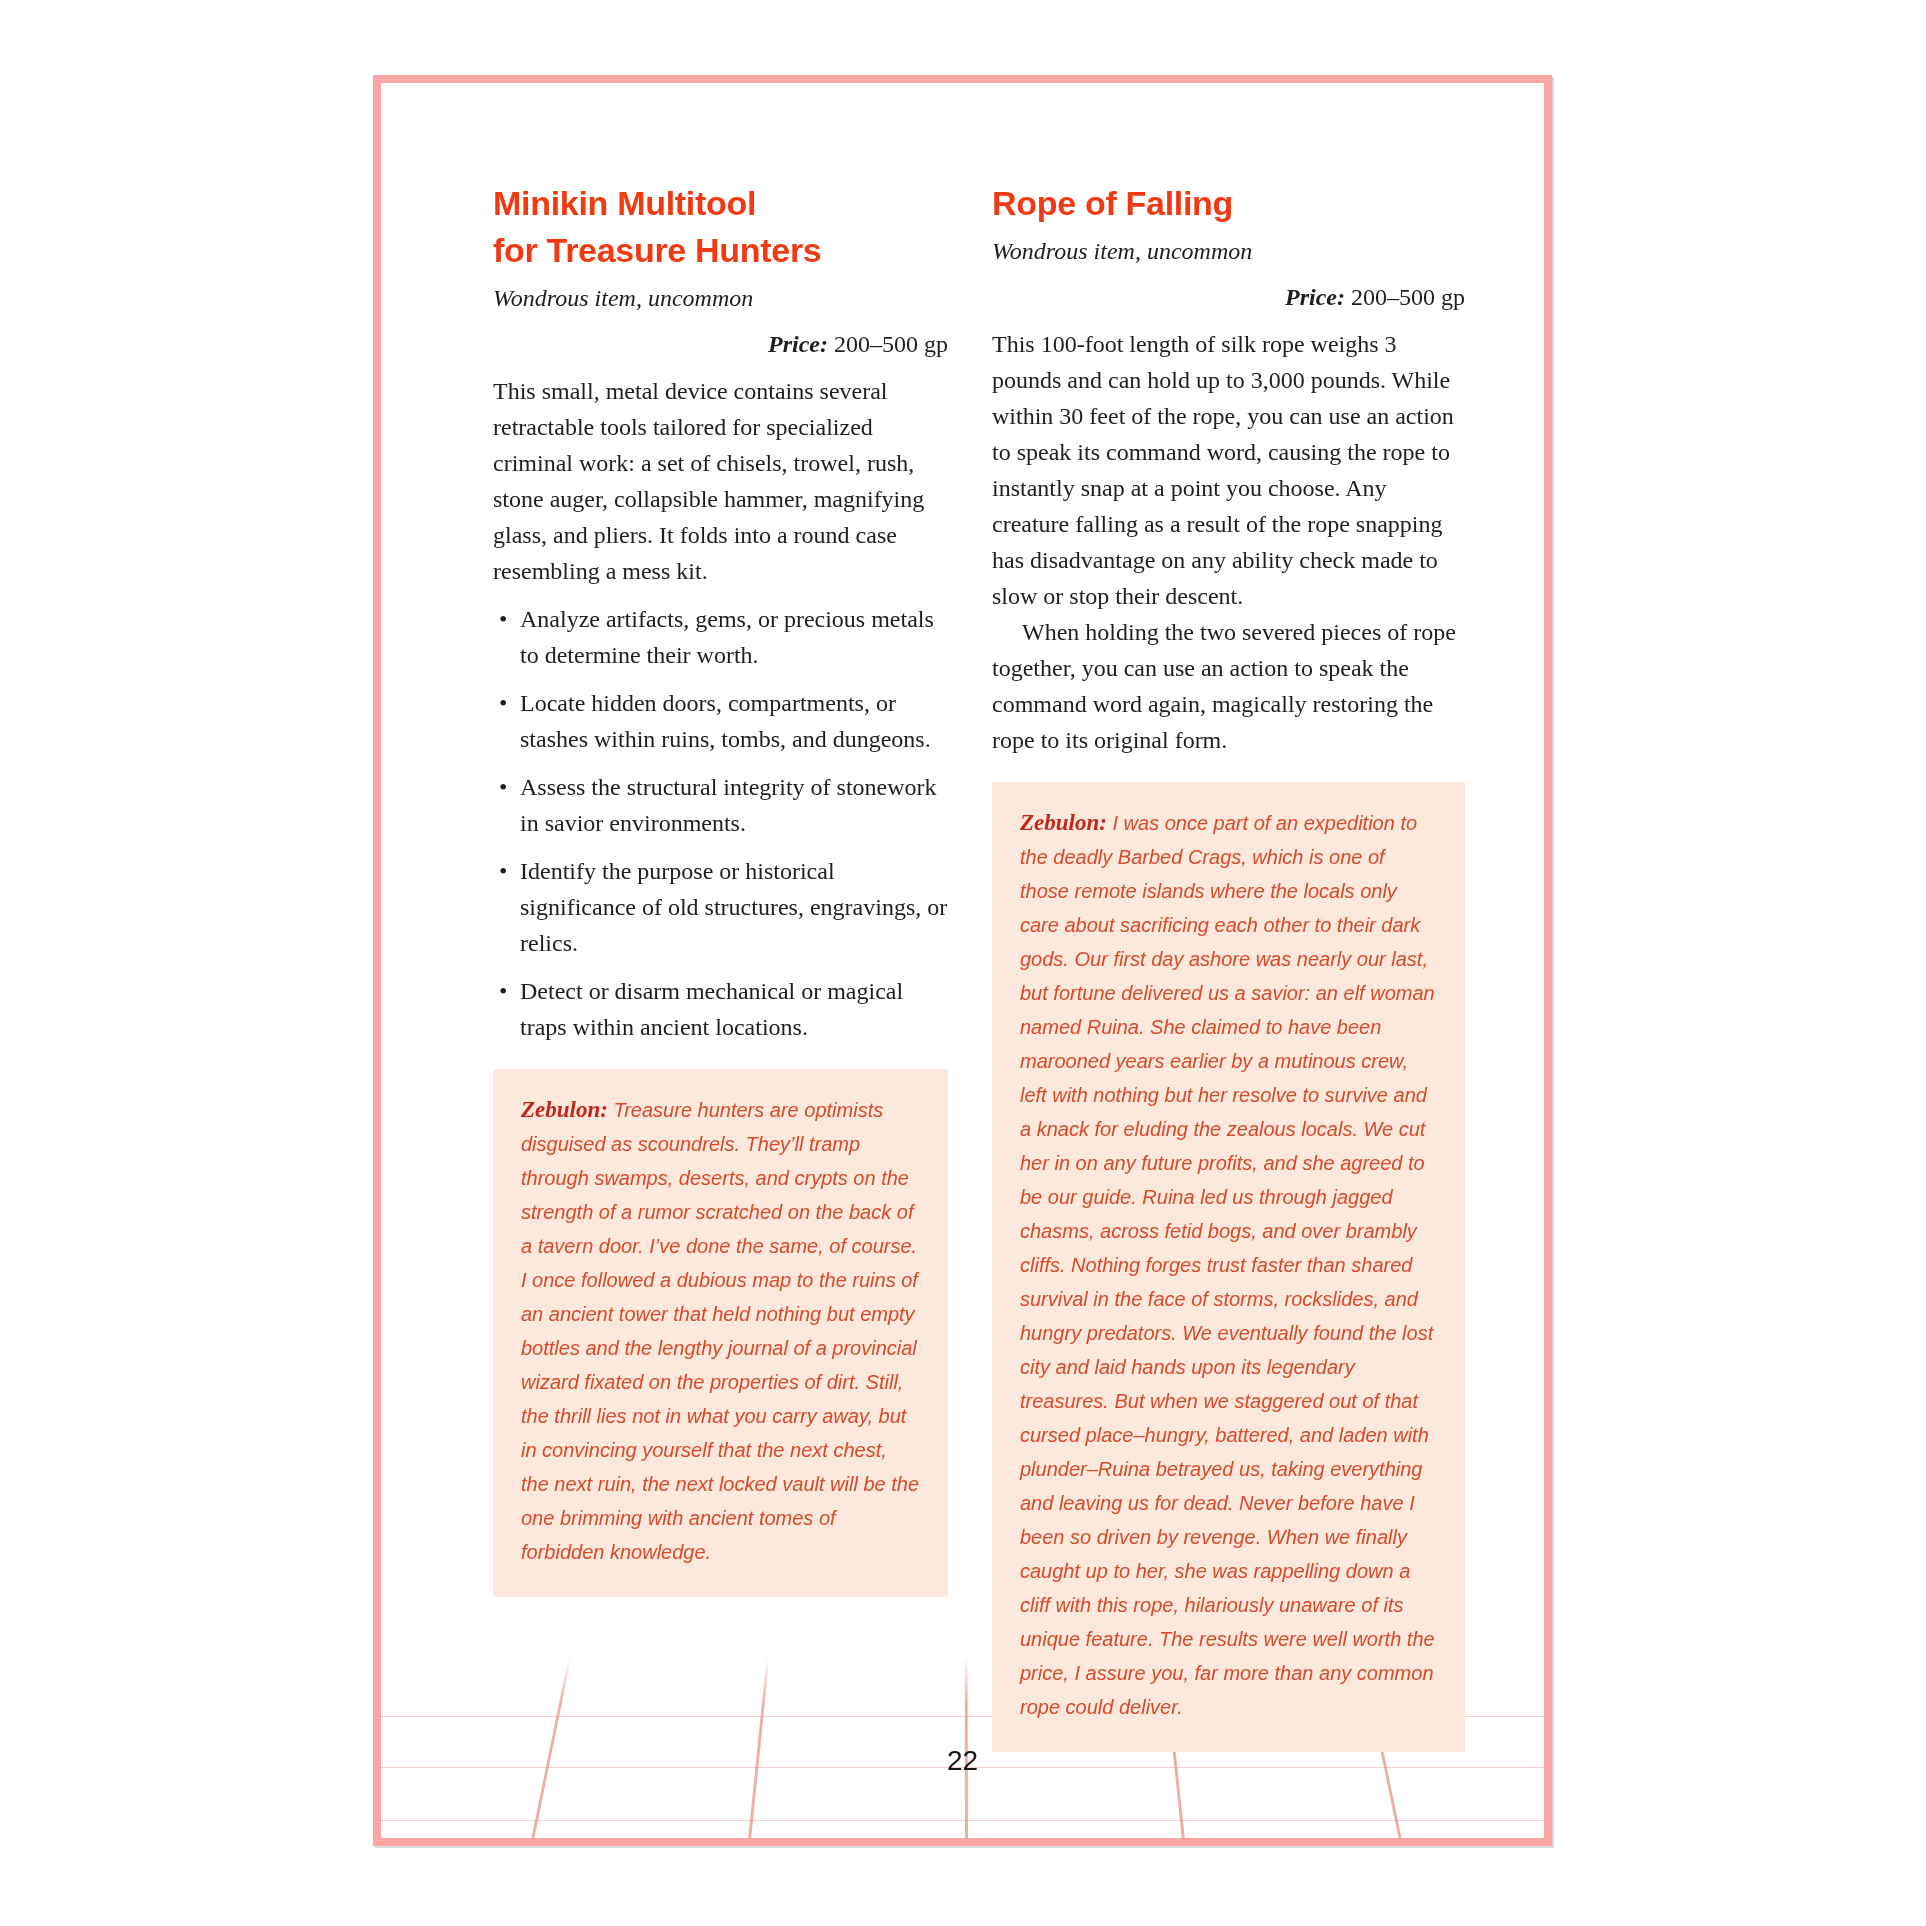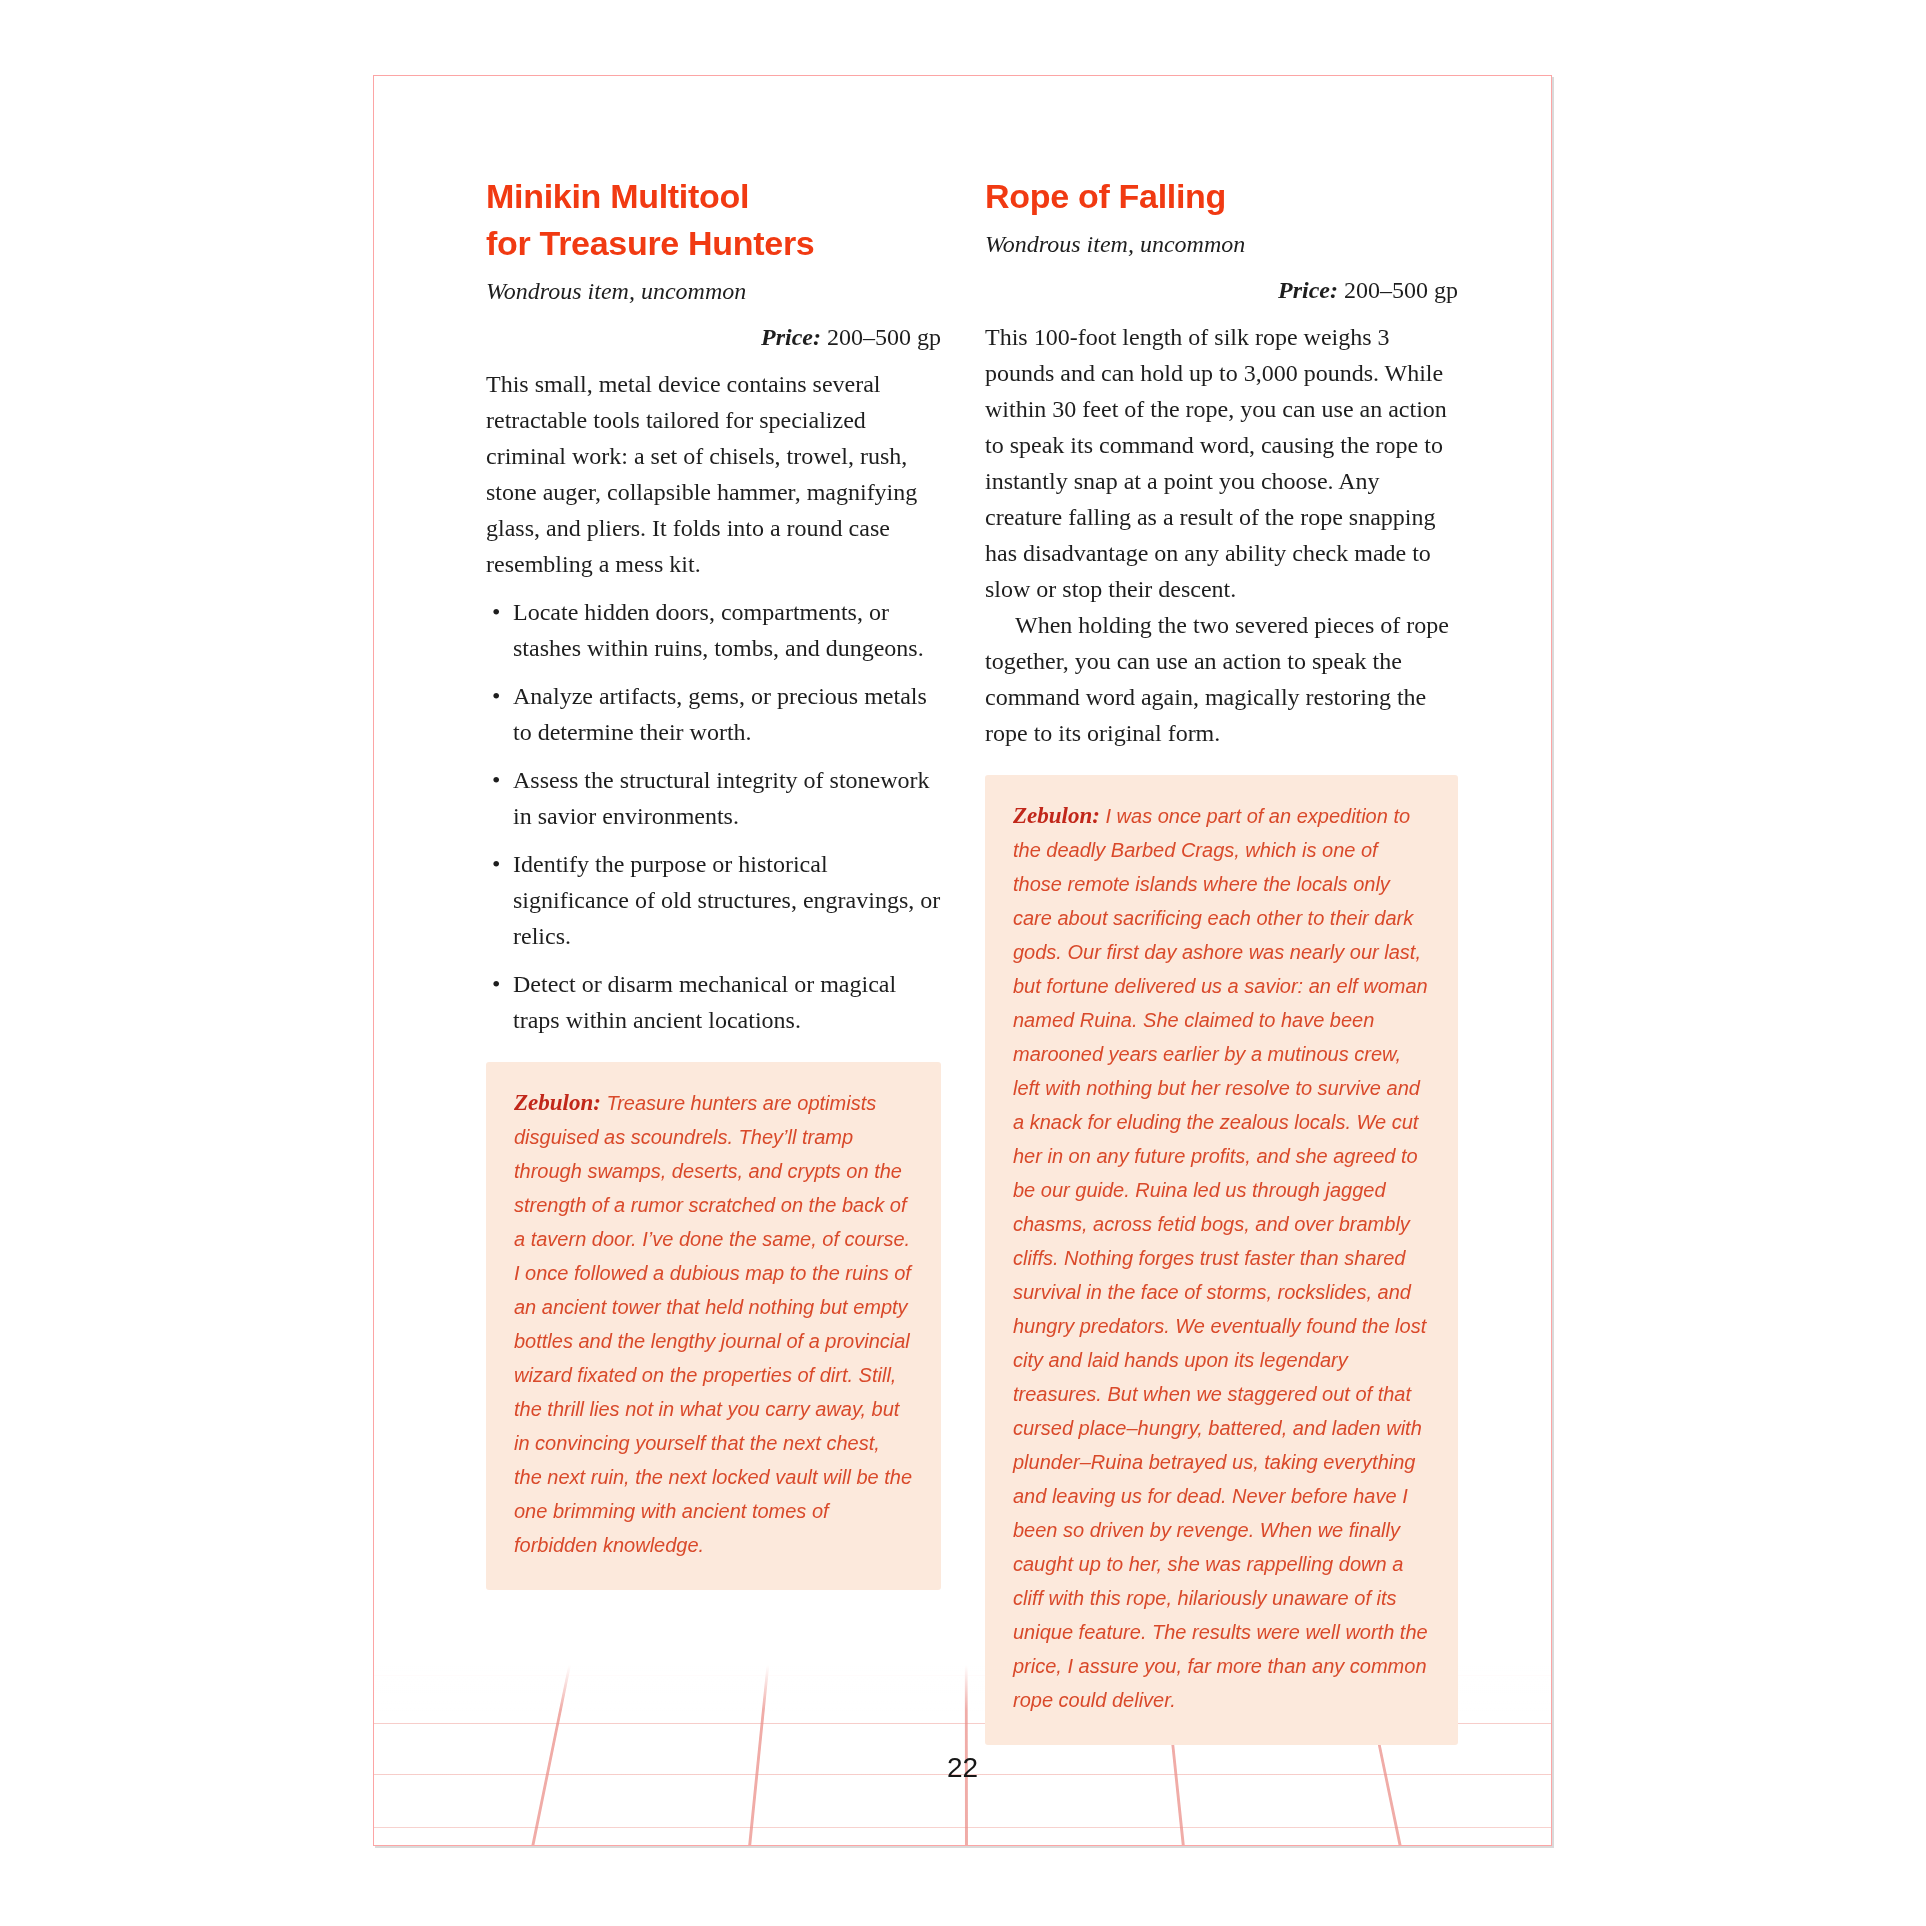--- a/index.html
+++ b/index.html
@@ -7,21 +7,21 @@
     width: 1927px; height: 1927px;
     background: #ffffff;
     font-family: "Liberation Serif", serif;
   }
   .page {
     position: absolute;
     left: 373px; top: 75px;
     width: 1179px; height: 1771px;
     box-sizing: border-box;
     background: #ffffff;
-    border: 1px solid #fca5a5;
+    border: 8px solid #fca5a5;
     box-shadow: 2px 2px 0 rgba(150,150,150,0.35);
     overflow: hidden;
   }
   
   .grid-floor {
     position: absolute; left: 0; right: 0; bottom: 0; height: 180px;
     overflow: hidden; z-index: 1;
   }
   .grid-plane {
     position: absolute; left: 50%; bottom: -12px;
@@ -136,22 +136,22 @@
           <span class="title-line">Minikin Multitool</span>
           <span class="title-line">for Treasure Hunters</span>
         </h2>
       <p class="item-subtitle">Wondrous item, uncommon</p>
       <p class="price-line">
         <span class="price-label">Price:</span>
         <span class="price-value">200–500 gp</span>
       </p>
       <p class="body-text">This small, metal device contains several retractable tools tailored for specialized criminal work: a set of chisels, trowel, rush, stone auger, collapsible hammer, magnifying glass, and pliers. It folds into a round case resembling a mess kit.</p>
       <ul class="bullet-list">
+          <li class="bullet-item">Analyze artifacts, gems, or precious metals to determine their worth.</li>
           <li class="bullet-item">Locate hidden doors, compartments, or stashes within ruins, tombs, and dungeons.</li>
-          <li class="bullet-item">Analyze artifacts, gems, or precious metals to determine their worth.</li>
           <li class="bullet-item">Assess the structural integrity of stonework in savior environments.</li>
           <li class="bullet-item">Identify the purpose or historical significance of old structures, engravings, or relics.</li>
           <li class="bullet-item">Detect or disarm mechanical or magical traps within ancient locations.</li>
         </ul>
       <div class="callout">
         <p>
           <span class="callout-speaker">Zebulon:</span>
           <span class="callout-text">Treasure hunters are optimists disguised as scoundrels. They’ll tramp through swamps, deserts, and crypts on the strength of a rumor scratched on the back of a tavern door. I’ve done the same, of course. I once followed a dubious map to the ruins of an ancient tower that held nothing but empty bottles and the lengthy journal of a provincial wizard fixated on the properties of dirt. Still, the thrill lies not in what you carry away, but in convincing yourself that the next chest, the next ruin, the next locked vault will be the one brimming with ancient tomes of forbidden knowledge.</span>
         </p>
       </div>

